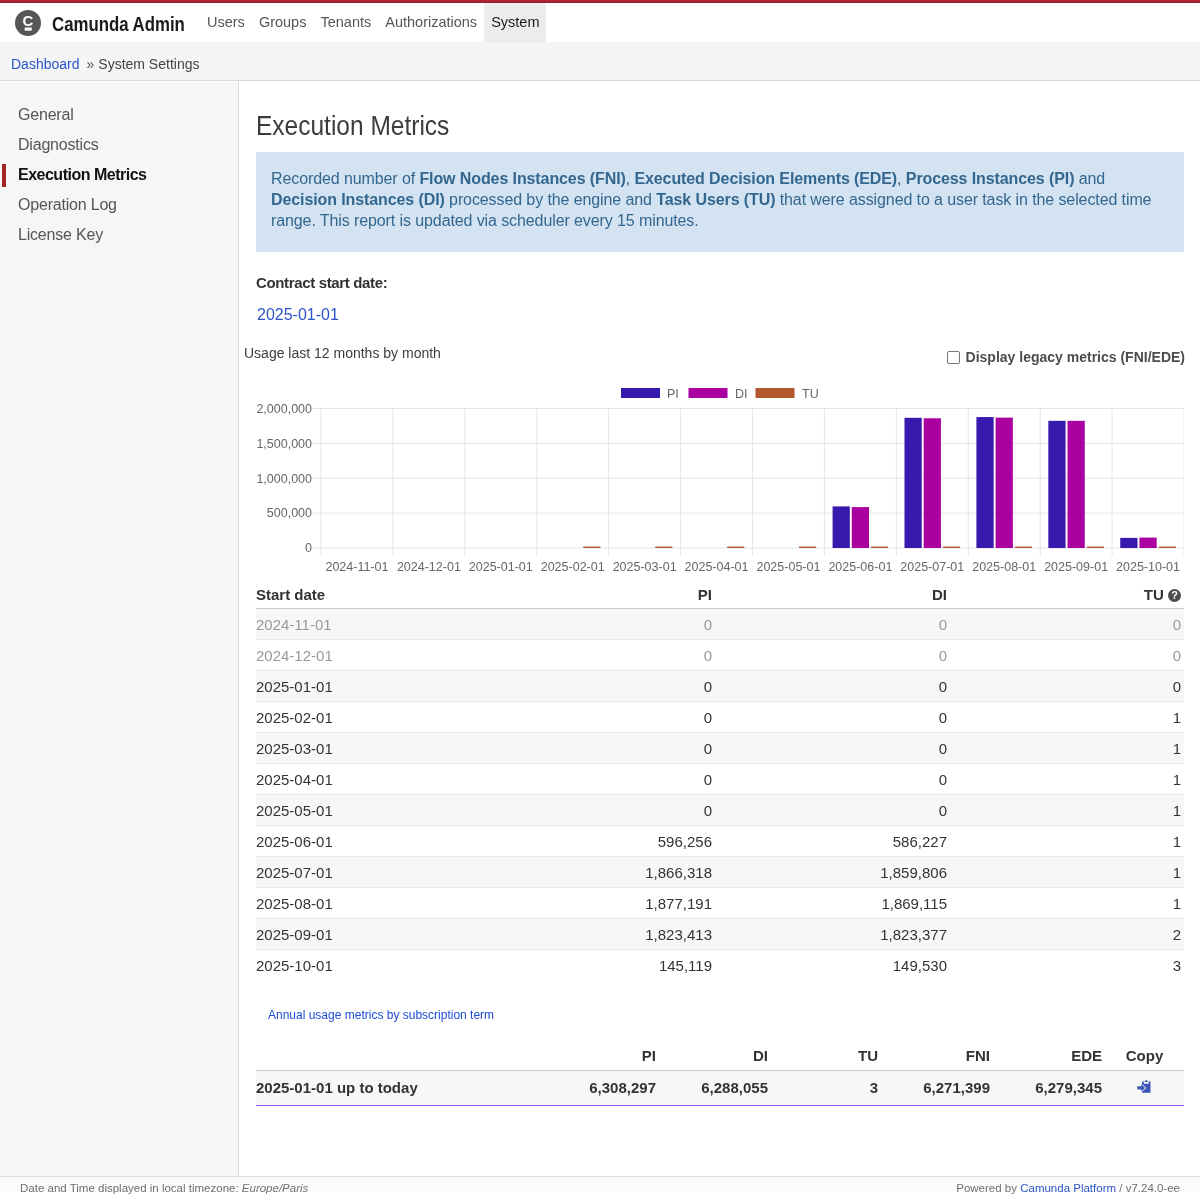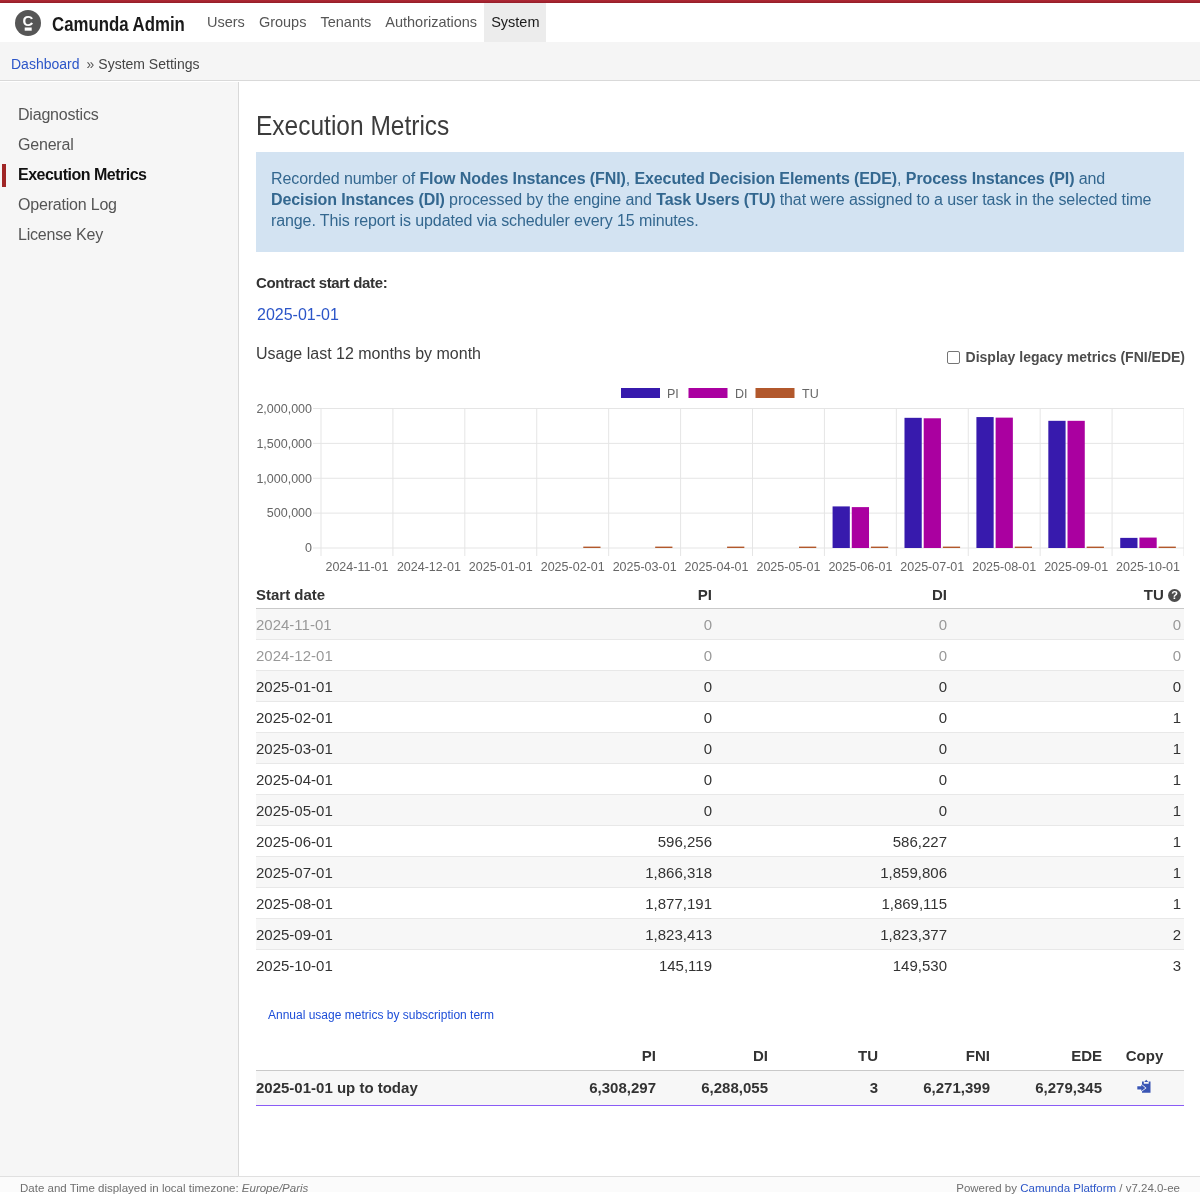--- a/index.html
+++ b/index.html
@@ -24,21 +24,21 @@
 #sidebar ul { list-style:none; padding-top:18px; }
 #sidebar li { position:relative; height:30px; line-height:30px; padding-left:18px; font-size:16px; letter-spacing:-0.2px; color:#555; }
 #sidebar li.active { font-weight:bold; color:#111; letter-spacing:-0.5px; }
 #sidebar li.active:before { content:""; position:absolute; left:2px; top:4px; width:4px; height:23px; background:#a02626; }
 
 #h1 { left:256px; top:110px; font-size:28px; color:#3c3c3c; transform:scaleX(0.875); transform-origin:0 0; white-space:nowrap; }
 #infobox { left:256px; top:152px; width:928px; height:100px; background:#d3e3f2; color:#33678f; font-size:16px; letter-spacing:-0.1px; line-height:21px; padding:16px 15px; }
 #contractlabel { left:256px; top:274px; font-size:15px; font-weight:bold; letter-spacing:-0.35px; color:#333; }
 #contractdate { left:257px; top:306px; font-size:16px; }
 #contractdate a { color:#2b55c8; }
-#usagetitle { left:256px; top:345px; font-size:16px; color:#3c3c3c; }
+#usagetitle { left:244px; top:345px; font-size:14px; color:#3c3c3c; }
 #legacy { right:15px; top:349px; font-size:14px; font-weight:bold; color:#4d4d4d; }
 #legacy .box { display:inline-block; width:13px; height:13px; border:1px solid #757575; border-radius:2px; background:#fff; vertical-align:-2px; margin-right:6px; }
 
 table { border-collapse:collapse; font-size:15px; }
 #monthly { left:256px; top:580px; width:928px; }
 #monthly th { height:28.5px; border-bottom:1px solid #c9c9c9; font-weight:bold; color:#333; }
 #monthly td { height:31px; border-top:1px solid #e8e8e8; color:#333; }
 #monthly tr.first td { border-top:none; }
 #monthly tr.striped { background:#f7f7f7; }
 #monthly tr.gray td { color:#999; }
@@ -73,22 +73,22 @@
       <circle cx="5.5" cy="3.6" r="3.5" fill="#4d4d4d"></circle>
       <path d="M0.4 14 C0.4 7.8 10.6 7.8 10.6 14 Z" fill="#4d4d4d"></path>
     </svg><span style="margin-left:3px">Jonny Prosciutto</span><svg width="15" height="12.5" viewBox="0 0 15 12.5" style="vertical-align:-1px;margin-left:19px">
       <path d="M7.5 0 L15 6.6 L13.1 6.6 L13.1 12.5 L9.1 12.5 L9.1 8.2 L5.9 8.2 L5.9 12.5 L1.9 12.5 L1.9 6.6 L0 6.6 Z" fill="#3c3c3c"></path>
     </svg><svg width="7.5" height="4.5" viewBox="0 0 7.5 4.5" style="vertical-align:2.5px;margin-left:2.5px">
       <path d="M0 0 L7.5 0 L3.75 4.5 Z" fill="#3c3c3c"></path>
     </svg></div>
 <div class="abs" id="crumb"><span style="margin-left:11px"></span><a href="#">Dashboard</a><span class="sep">»</span><span class="cur">System Settings</span></div>
 <div class="abs" id="sidebar">
   <ul>
+    <li>General</li>
     <li>Diagnostics</li>
-    <li>General</li>
     <li class="active">Execution Metrics</li>
     <li>Operation Log</li>
     <li>License Key</li>
   </ul>
 </div>
 <div class="abs" id="h1">Execution Metrics</div>
 <div class="abs" id="infobox">Recorded number of <b>Flow Nodes Instances (FNI)</b>, <b>Executed Decision Elements (EDE)</b>, <b>Process Instances (PI)</b> and <b>Decision Instances (DI)</b> processed by the engine and <b>Task Users (TU)</b> that were assigned to a user task in the selected time range. This report is updated via scheduler every 15 minutes.</div>
 <div class="abs" id="contractlabel">Contract start date:</div>
 <div class="abs" id="contractdate"><a href="#">2025-01-01</a></div>
 <div class="abs" id="usagetitle">Usage last 12 months by month</div>

